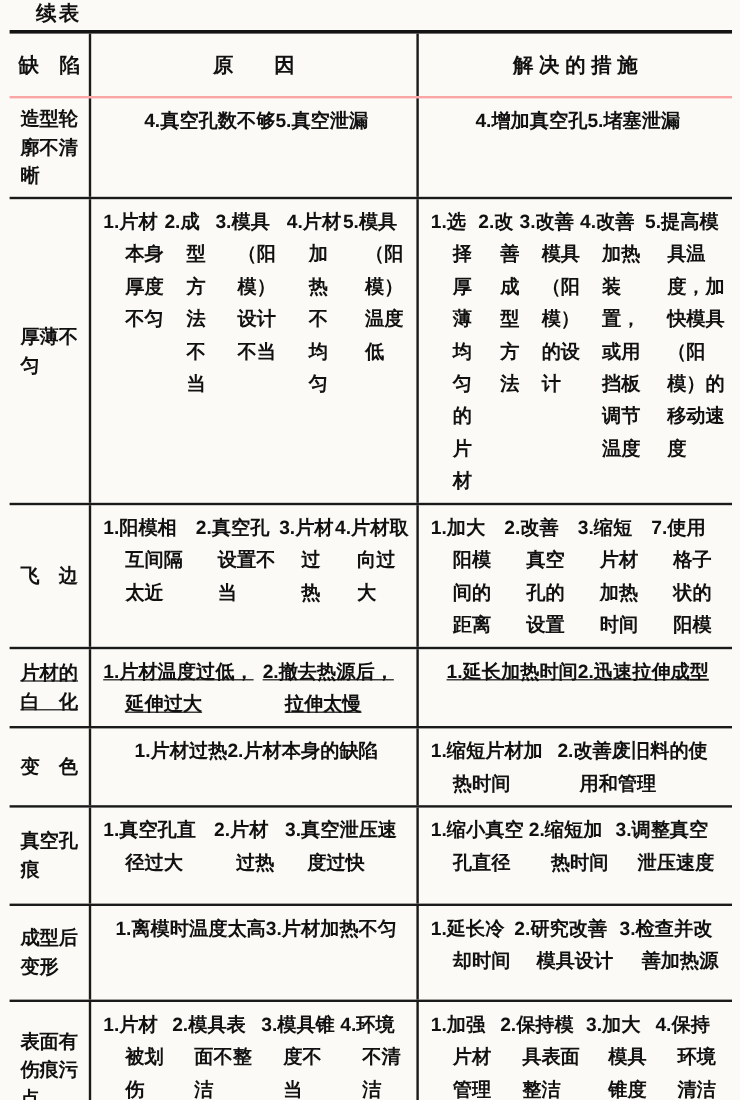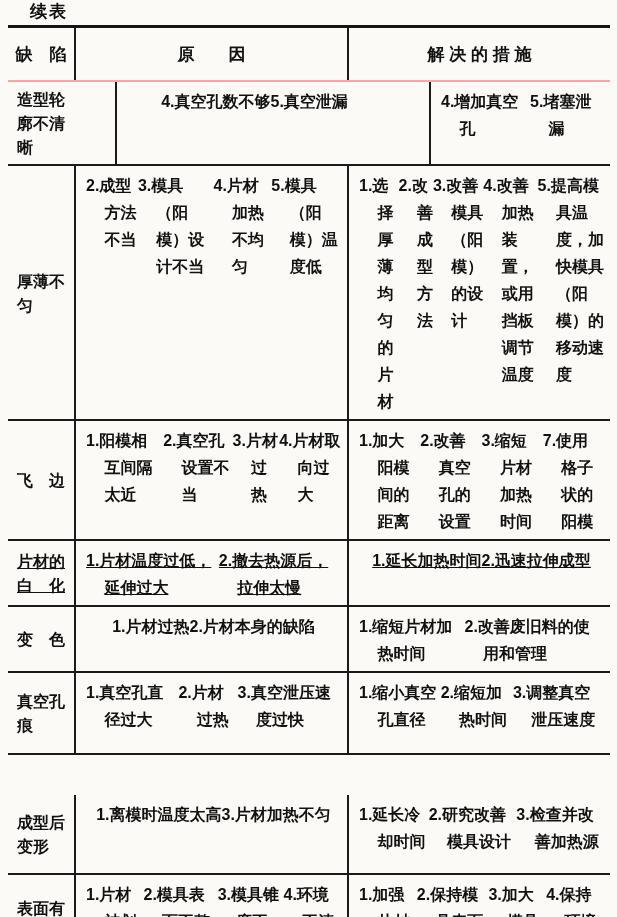--- a/index.html
+++ b/index.html
@@ -97,21 +97,21 @@
 <div class="page">
   <div class="doc-title">续表</div>
 
   <div class="table">
     <div class="trow header-row">
       <div class="cell header-cell defect-col-h">缺　陷</div>
       <div class="cell header-cell cause-col">原　　因</div>
       <div class="cell header-cell solution-col">解 决 的 措 施</div>
     </div>
     <div id="rows-container">
-  <div class="trow" style="min-height: 66px; gap: 41px;">
+  <div class="trow" style="min-height: 66px;">
     <div class="cell defect-col">
             <div class="defect-line">造型轮</div>
             <div class="defect-line">廓不清</div>
             <div class="defect-line">晰</div>
           </div>
     <div class="cell item-cell cause-col">
             <div class="item">4.真空孔数不够</div>
             <div class="item">5.真空泄漏</div>
           </div>
     <div class="cell item-cell solution-col">
@@ -119,20 +119,21 @@
             <div class="item">5.堵塞泄漏</div>
           </div>
   </div>
 
   <div class="trow" style="min-height: 160px;">
     <div class="cell defect-col">
             <div class="defect-line">厚薄不</div>
             <div class="defect-line">匀</div>
           </div>
     <div class="cell item-cell cause-col">
+            <div class="item">1.片材本身厚度不匀</div>
             <div class="item">2.成型方法不当</div>
             <div class="item">3.模具（阳模）设计不当</div>
             <div class="item">4.片材加热不均匀</div>
             <div class="item">5.模具（阳模）温度低</div>
           </div>
     <div class="cell item-cell solution-col">
             <div class="item">1.选择厚薄均匀的片材</div>
             <div class="item">2.改善成型方法</div>
             <div class="item">3.改善模具（阳模）的设计</div>
             <div class="item">4.改善加热装置，或用挡板调节温度</div>
@@ -197,21 +198,21 @@
             <div class="item">2.片材过热</div>
             <div class="item">3.真空泄压速度过快</div>
           </div>
     <div class="cell item-cell solution-col">
             <div class="item">1.缩小真空孔直径</div>
             <div class="item">2.缩短加热时间</div>
             <div class="item">3.调整真空泄压速度</div>
           </div>
   </div>
 
-  <div class="trow" style="min-height: 80px; margin-top: 40px;">
+  <div class="trow" style="min-height: 80px;">
     <div class="cell defect-col">
             <div class="defect-line">成型后</div>
             <div class="defect-line">变形</div>
           </div>
     <div class="cell item-cell cause-col">
             <div class="item">1.离模时温度太高</div>
             <div class="item">3.片材加热不匀</div>
           </div>
     <div class="cell item-cell solution-col">
             <div class="item">1.延长冷却时间</div>

